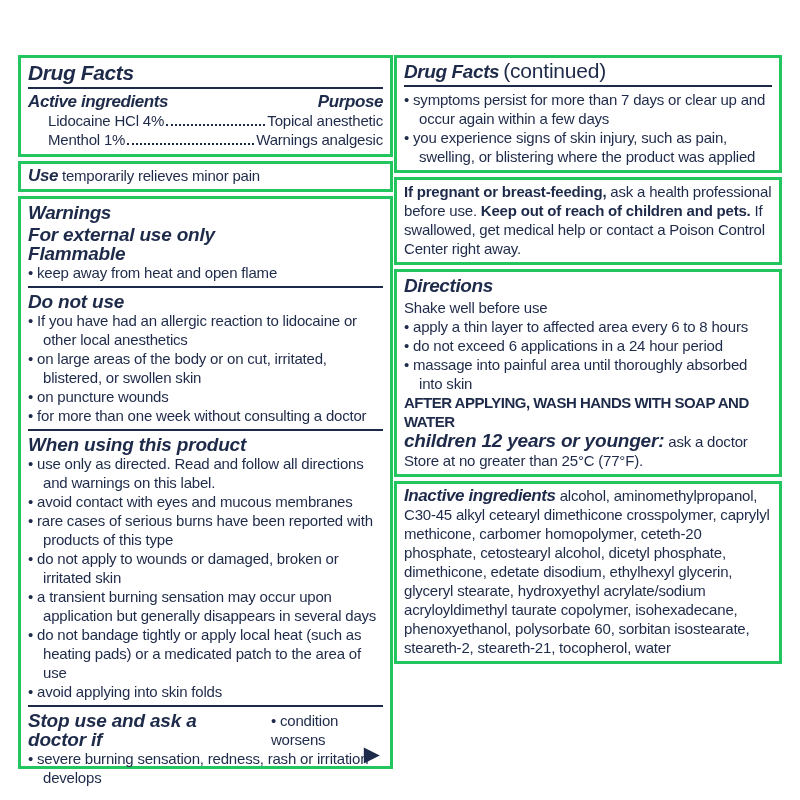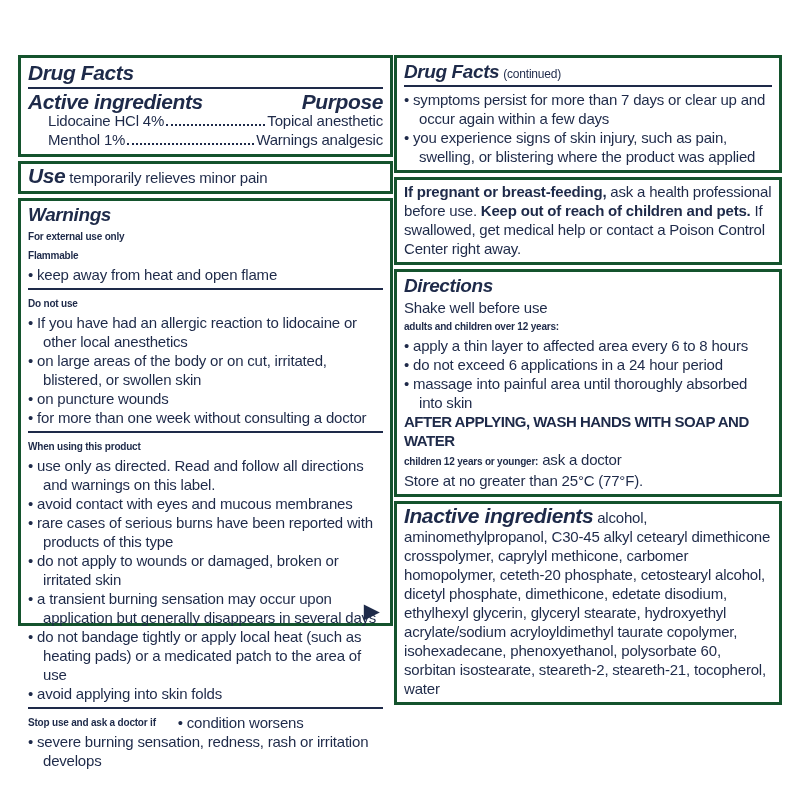--- a/index.html
+++ b/index.html
@@ -6,32 +6,32 @@
   body{
     width:800px;height:800px;position:relative;
     font-family:"Liberation Sans", sans-serif;
     color:#1e2a49;
     -webkit-font-smoothing:antialiased;
   }
   .col{position:absolute;top:55px;display:flex;flex-direction:column;}
   #col-left{left:18px;width:375px;}
   #col-right{left:394px;width:388px;}
   .box{
-    border:3px solid #14532d;background:#fff;box-sizing:border-box;
+    border:3px solid #22c55e;background:#fff;box-sizing:border-box;
     padding:2px 7px 4px 7px;margin-bottom:4px;position:relative;
     font-size:15px;line-height:19px;letter-spacing:-0.2px;
   }
   .title{font-style:italic;font-weight:bold;letter-spacing:-0.4px;}
   .t-xl{font-size:21px;line-height:26px;}
   .t-lg{font-size:19px;line-height:24px;}
-  .t-inline{font-size:21px;}
-  .plain{font-style:normal;font-weight:normal;font-size:12px;}
+  .t-inline{font-size:17px;}
+  .plain{font-style:normal;font-weight:normal;font-size:21px;}
   .rule{border-top:2px solid #1e2a49;margin:1px 0 3px 0;}
   .secrule{border-top:2px solid #1e2a49;margin:4px 0 4px 0;}
-  .subhead{font-weight:bold;font-size:10px;}
+  .subhead{font-weight:bold;font-size:19px;font-style:italic;}
   .bullet{padding-left:15px;text-indent:-15px;}
   .bullet::before{content:"• ";}
   .ai-head{display:flex;justify-content:space-between;align-items:baseline;margin-top:1px;}
   .ai-row{display:flex;align-items:baseline;white-space:nowrap;margin-left:20px;}
   .leader{flex:1;border-bottom:2px dotted #1e2a49;margin:0 2px 3px 2px;min-width:10px;}
   .stop-row{display:flex;align-items:center;}
   .stop-row .inline-bullet{margin-left:22px;}
   .inline-bullet::before{content:"• ";}
   .arrow{
     position:absolute;right:10px;bottom:2px;
@@ -70,21 +70,21 @@
         </div>
     </section>
 
     <section class="box" style="min-height:28px">
       <div>
         <span class="title t-inline">Use</span>
         <span>temporarily relieves minor pain</span>
       </div>
     </section>
 
-    <section class="box" style="height:428px">
+    <section class="box" style="height:573px">
       <div class="title t-lg">Warnings</div>
       <div class="subhead">For external use only</div>
       <div class="subhead">Flammable</div>
       <div>
 
       <div class="bullet">keep away from heat and open flame</div>
         </div>
 
       <div class="secrule"></div>
       <div class="subhead">Do not use</div>
@@ -139,21 +139,20 @@
 
     <section class="box" style="min-height:77px">
       <div>
         <b>If pregnant or breast-feeding,</b><span> ask a health professional before use. </span><b>Keep out of reach of children and pets.</b><span> If swallowed, get medical help or contact a Poison Control Center right away.</span>
       </div>
     </section>
 
     <section class="box" style="min-height:202px">
       <div class="title t-lg">Directions</div>
       <div>Shake well before use</div>
-      <div class="subhead">adults and children over 12 years:</div>
       <div>
 
       <div class="bullet">apply a thin layer to affected area every 6 to 8 hours</div>
           <div class="bullet">do not exceed 6 applications in a 24 hour period</div>
           <div class="bullet">massage into painful area until thoroughly absorbed into skin</div>
         </div>
       <div class="caps-line">AFTER APPLYING, WASH HANDS WITH SOAP AND WATER</div>
       <div>
         <span class="subhead">children 12 years or younger:</span><span> ask a doctor</span>
       </div>

